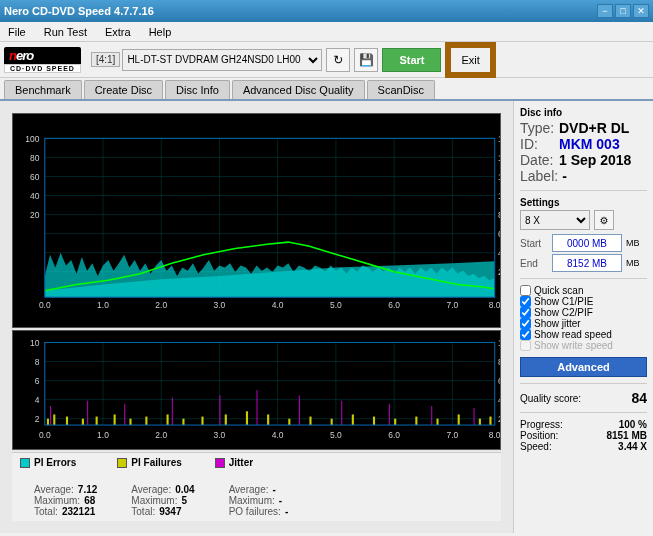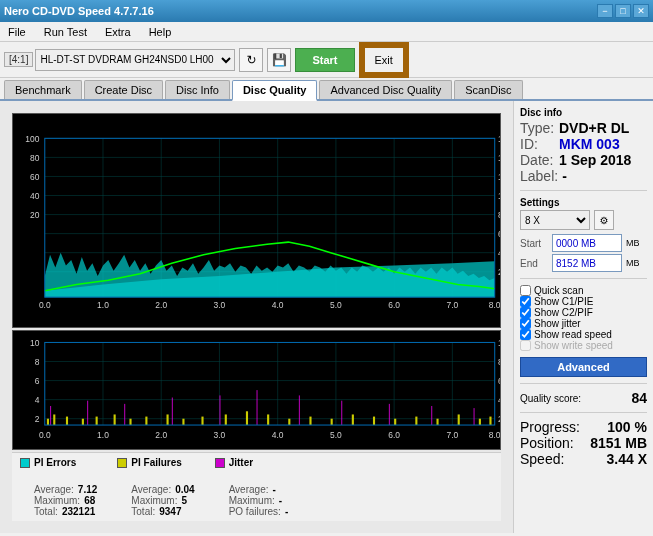--- a/index.html
+++ b/index.html
@@ -218,21 +218,21 @@
       display: flex; align-items: center; justify-content: center;
     }
     
     .mb-input {
       width: 70px;
       height: 18px;
       font-size: 10px;
       border: 1px solid #7a9abf;
       background: white;
       padding: 1px 3px;
-      text-align: left;
+      text-align: center;
       color: #0000cc;
     }
     
     .checkbox-row {
       display: flex;
       align-items: center;
       gap: 3px;
       font-size: 10px;
     }
     .checkbox-row input { width: 11px; height: 11px; }
@@ -257,21 +257,21 @@
     }
     .quality-score-val {
       font-size: 14px;
       font-weight: bold;
       color: #000;
     }
     
     .progress-row {
       display: flex;
       justify-content: space-between;
-      font-size: 14px;
+      font-size: 10px;
     }
   </style>
 </head>
 <body>
 
 <div class="title-bar">
   <span class="title-bar-text">Nero CD-DVD Speed 4.7.7.16</span>
   <div class="title-bar-controls">
     <button class="title-btn">−</button>
     <button class="title-btn">□</button>
@@ -280,37 +280,42 @@
 </div>
 
 <div class="menu-bar">
   <span class="menu-item">File</span>
   <span class="menu-item">Run Test</span>
   <span class="menu-item">Extra</span>
   <span class="menu-item">Help</span>
 </div>
 
 <div class="toolbar">
+  <div style="display:flex; flex-direction:column; margin-right:6px;">
+    <div style="background:#000; color:white; font-size:13px; font-weight:bold; font-style:italic; padding:1px 5px; border-radius:2px 2px 0 0; letter-spacing:-1px;">
+      <span style="color:red;">n</span><span>ero</span>
+    </div>
+    <div style="background:#fff; font-size:7px; font-weight:bold; padding:0 5px; letter-spacing:1px; border:1px solid #ccc;">CD·DVD SPEED</div>
+  </div>
   <div class="drive-select">
     <span class="drive-label">[4:1]</span>
     <select class="drive-dropdown">
       <option>HL-DT-ST DVDRAM GH24NSD0 LH00</option>
     </select>
   </div>
   <button class="toolbar-icon-btn">↻</button>
   <button class="toolbar-icon-btn">💾</button>
   <button class="start-btn">Start</button>
   <button class="exit-btn">Exit</button>
 </div>
 
 <div class="tabs">
   <div class="tab">Benchmark</div>
   <div class="tab">Create Disc</div>
   <div class="tab">Disc Info</div>
-  <div class="tab active">Disc Quality</div>
   <div class="tab">Advanced Disc Quality</div>
   <div class="tab">ScanDisc</div>
 </div>
 
 <div class="main-content">
 
   <div class="chart-area">
 
     <div class="chart-container chart-top">
       <svg viewBox="0 0 460 175" width="100%" height="100%" style="display:block;">

